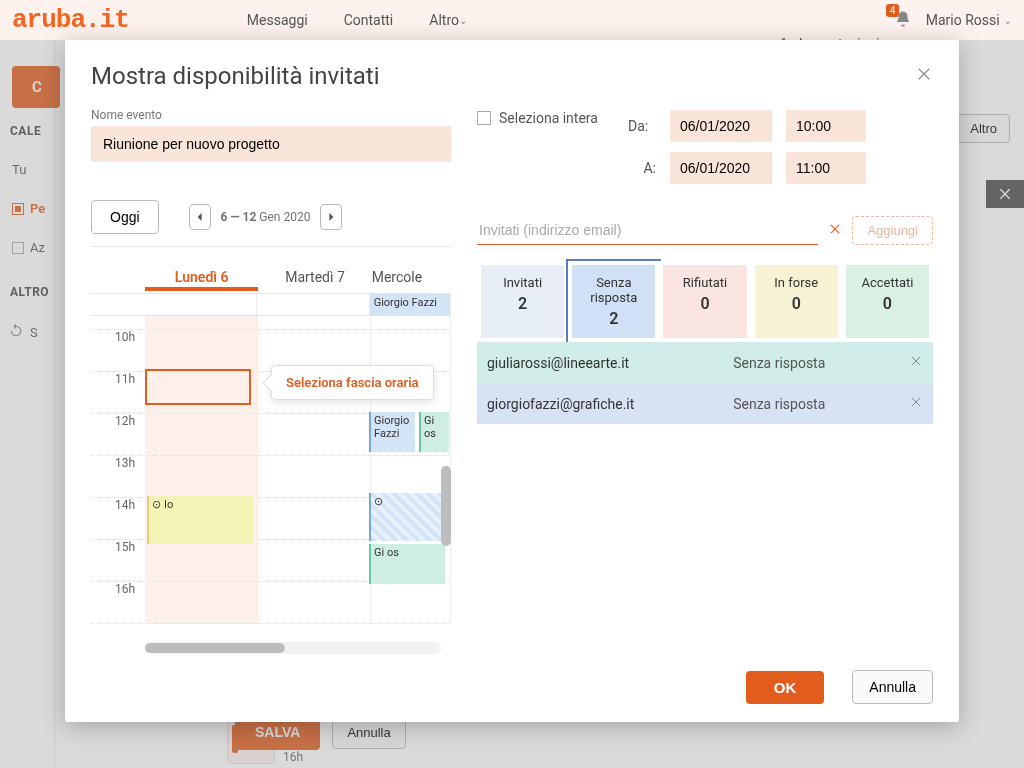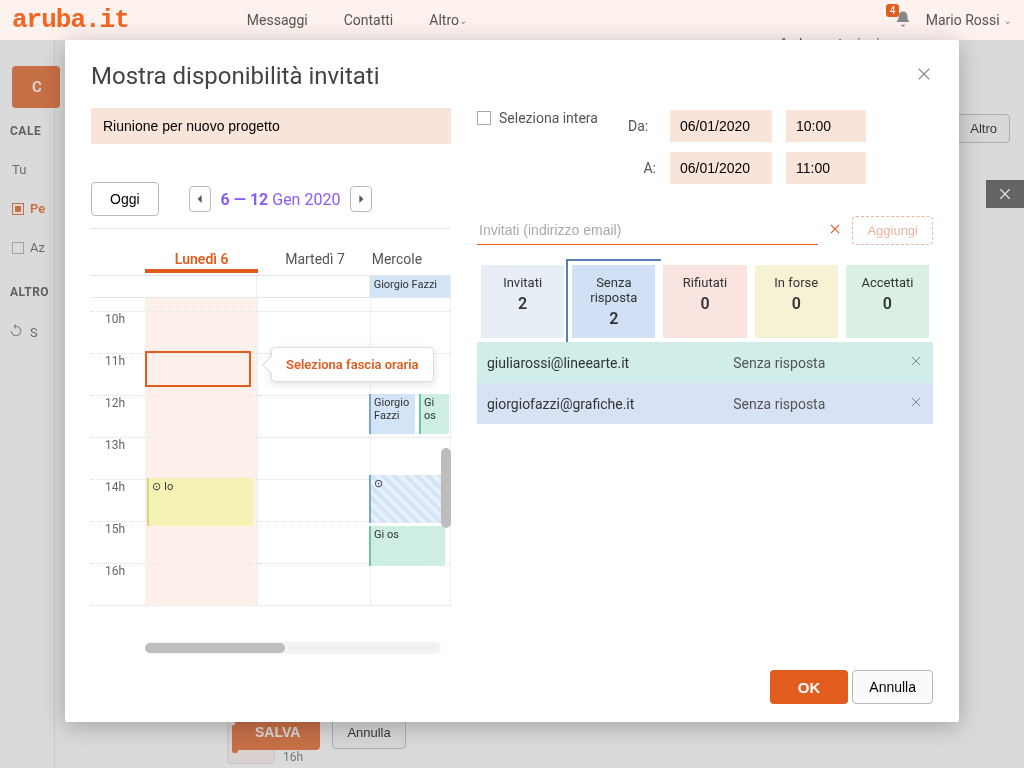--- a/index.html
+++ b/index.html
@@ -60,37 +60,37 @@
   .evt-name { background: #f9e4da; border: none; padding: 10px 12px; font-size: 14px; width: 100%; }
   .checkbox { width: 14px; height: 14px; border: 1px solid #aaa; }
   .date-field, .time-field { background: #f9e4da; border: none; padding: 8px 10px; font-size: 14px; width: 102px; }
   
   .dates-row { display: flex; align-items: center; gap: 14px; }
   
   .nav-row { display: flex; align-items: center; gap: 10px; margin: 38px 0 0; border-bottom: 1px solid #e5e5e5; padding-bottom: 12px; }
   .btn-oggi { border: 1px solid #bbb; border-radius: 4px; padding: 8px 18px; background: #fff; font-size: 14px; text-align: right; }
   .nav-arrow { border: 1px solid #bbb; border-radius: 4px; width: 22px; height: 26px; display: flex; align-items: center; justify-content: center; background: #fff; cursor: pointer; }
   .nav-arrow svg { width: 8px; height: 10px; fill: #555; }
-  .date-range { font-size: 16px; color: #8b5cf6; }
+  .date-range { font-size: 12px; color: #737373; }
   .date-range b { font-weight: 700; }
   
   .week-head { display: flex; margin-top: 14px; font-size: 14px; color: #555; height: 32px; align-items: center; }
   .hour-col-w { width: 54px; }
   .day-col-head { flex: 1; text-align: center; position: relative; }
   .day-col-head.sel::after { content:""; position:absolute; left:0; right:0; bottom:-6px; height:4px; background:#e25c1e; }
   .day-col-head.sel { color: #e25c1e; font-weight: 600; }
   
   .allday-row { display: flex; border-top: 1px solid #e5e5e5; height: 22px; font-size: 11px; }
   .allday-row .cell { flex: 1; border-right: 1px solid #eee; padding: 2px 4px; overflow: hidden; white-space: nowrap; }
   .allday-row .cell.ev { background: #d4e4f7; }
   
   .grid-wrap { position: relative; flex: 1; overflow: hidden; border-top: 1px solid #e5e5e5; margin-top: 0; min-height: 260px; }
   .grid-inner { position: absolute; top: -28px; left: 0; right: 0; }
   .hour-row { display: flex; height: 42px; border-bottom: 1px dotted #ddd; font-size: 12px; color: #666; }
-  .hour-row .hlabel { width: 54px; text-align: right; padding-right: 20px; }
+  .hour-row .hlabel { width: 54px; text-align: right; padding-right: 10px; }
   .hour-row .cell { flex: 1; border-right: 1px solid #eee; position: relative; }
   .hour-row .cell.sel { background: #fdf0ea; }
   .slot-selected { position: absolute; left: 54px; top: 53px; width: 106px; height: 36px; border: 2px solid #e25c1e; z-index: 2; }
   .tooltip-btn { position: absolute; left: 180px; top: 49px; background: #fff; border: 1px solid #ddd; border-radius: 4px; padding: 9px 14px; font-size: 13px; color: #e25c1e; font-weight: 600; box-shadow: 0 2px 8px rgba(0,0,0,0.12); white-space: nowrap; z-index: 3; }
   .tooltip-btn::before { content: ""; position: absolute; left: -7px; top: 50%; transform: translateY(-50%) rotate(45deg); width: 12px; height: 12px; background: #fff; border-left: 1px solid #ddd; border-bottom: 1px solid #ddd; }
   .ev-block { position: absolute; font-size: 11px; padding: 2px 3px; overflow: hidden; }
   .ev-blue { background: #d4e4f7; border-left: 2px solid #7aa5d6; }
   .ev-green { background: #cdeee1; border-left: 2px solid #6bc5a3; }
   .ev-yellow { background: #f5f2b6; border-left: 2px solid #d9d47a; }
   .hscroll { position: absolute; left: 54px; right: 10px; bottom: 0; height: 12px; background: #f2f2f2; border-radius: 6px; }
@@ -119,21 +119,21 @@
   
   .inv-list { }
   .inv-row { display: flex; align-items: center; padding: 12px 10px; font-size: 14px; }
   .inv-row:nth-child(1) { background: #d1ede9; }
   .inv-row:nth-child(2) { background: #d7e3f5; }
   .inv-email { flex: 1.4; color: #333; }
   .inv-status { flex: 1; color: #555; }
   .inv-x { color: #777; cursor: pointer; }
   .inv-x svg { width: 14px; height: 14px; stroke: #777; stroke-width: 1.5; fill: none; }
   
-  .modal-foot { display: flex; justify-content: flex-end; gap: 4px; margin-top: 16px; }
+  .modal-foot { display: flex; justify-content: flex-end; gap: 28px; margin-top: 16px; align-items: flex-end; }
   .btn-ok { background: #e25c1e; color: #fff; border: none; border-radius: 4px; padding: 8px 28px; font-weight: 700; font-size: 15px; }
   .btn-cancel { background: #fafafa; border: 1px solid #bbb; border-radius: 4px; padding: 8px 16px; font-size: 14px; }
 </style>
 </head>
 <body>
 
 <div class="bg-header">
   <span class="logo">aruba.it</span>
   <div class="bg-tabs">
     <div class="bg-tab">Messaggi</div>
@@ -201,20 +201,21 @@
   <div class="modal-head">
     <div class="modal-title">Mostra disponibilità invitati</div>
     <span class="close-x"><svg viewBox="0 0 24 24">
           <path d="M5 5l14 14M19 5L5 19"></path>
         </svg></span>
   </div>
 
   <div class="modal-body">
 
     <div class="mod-left">
+      <div class="lbl-small">Nome evento</div>
       <input class="evt-name" value="Riunione per nuovo progetto" style="">
 
       <div class="nav-row">
         <button class="btn-oggi">Oggi</button>
         <div style="width:10px"></div>
         <span class="nav-arrow">
             <svg viewBox="0 0 10 12">
               <path d="M7 1L2 6l5 5z"></path>
             </svg>
           </span>

